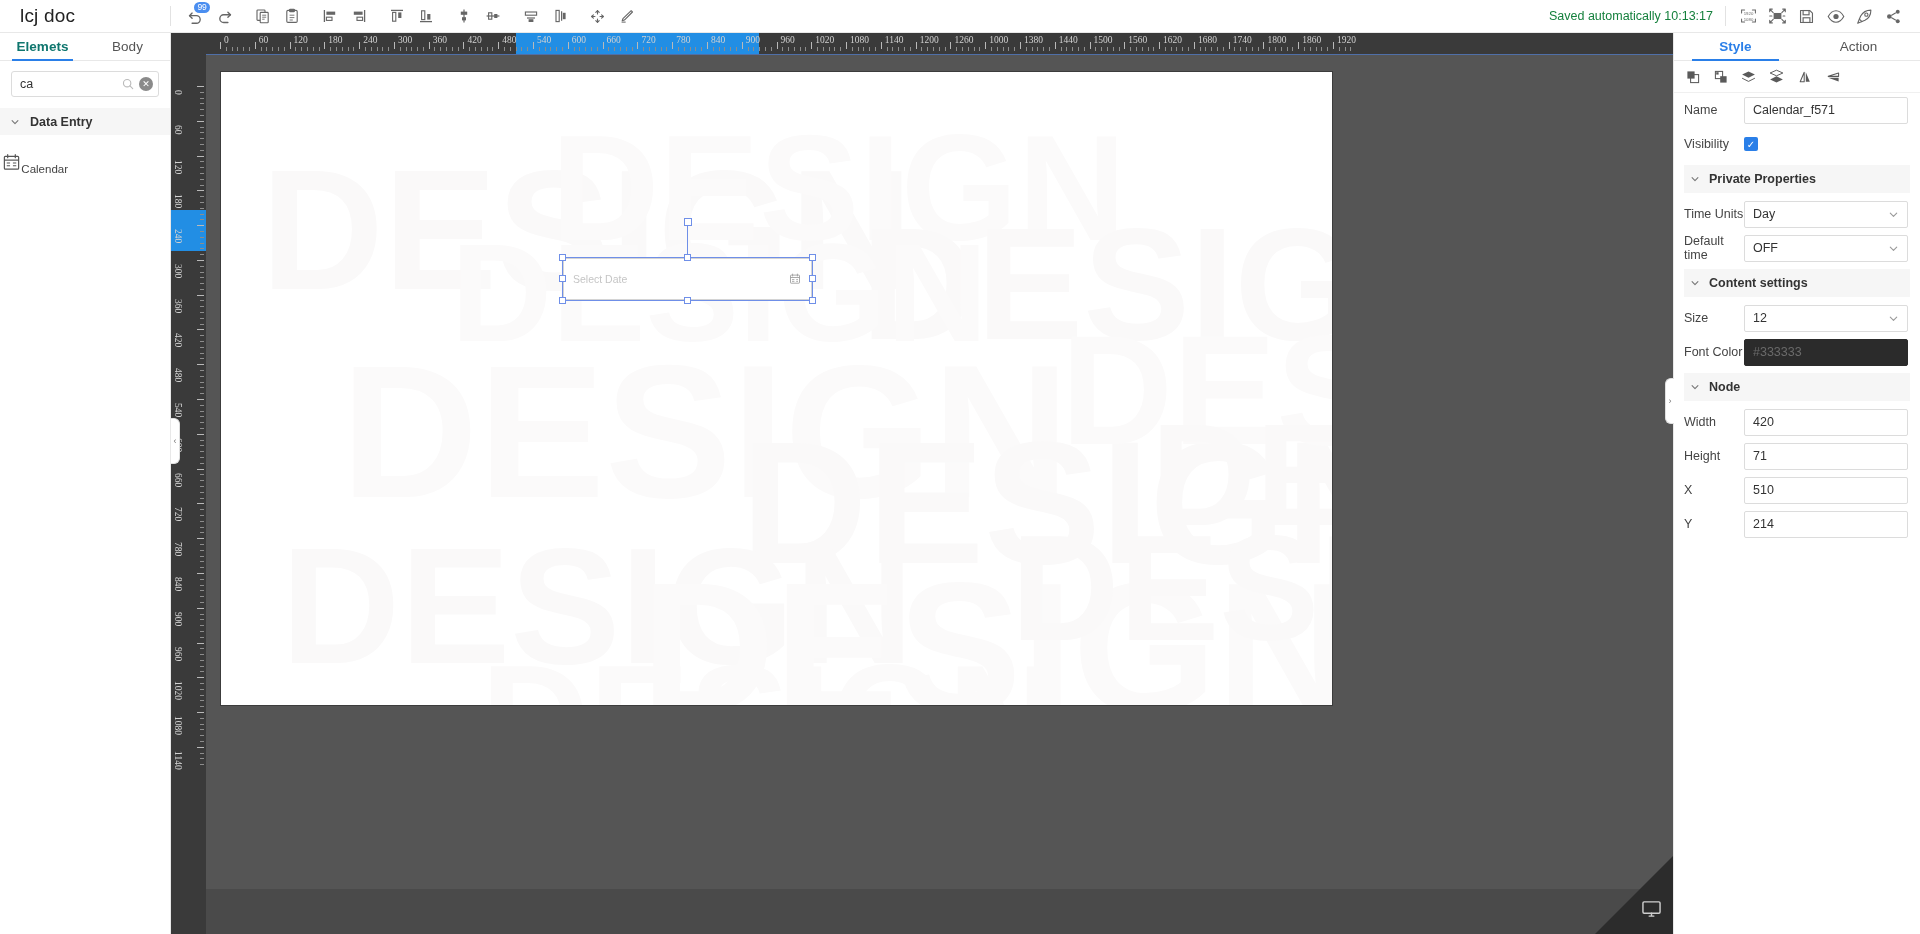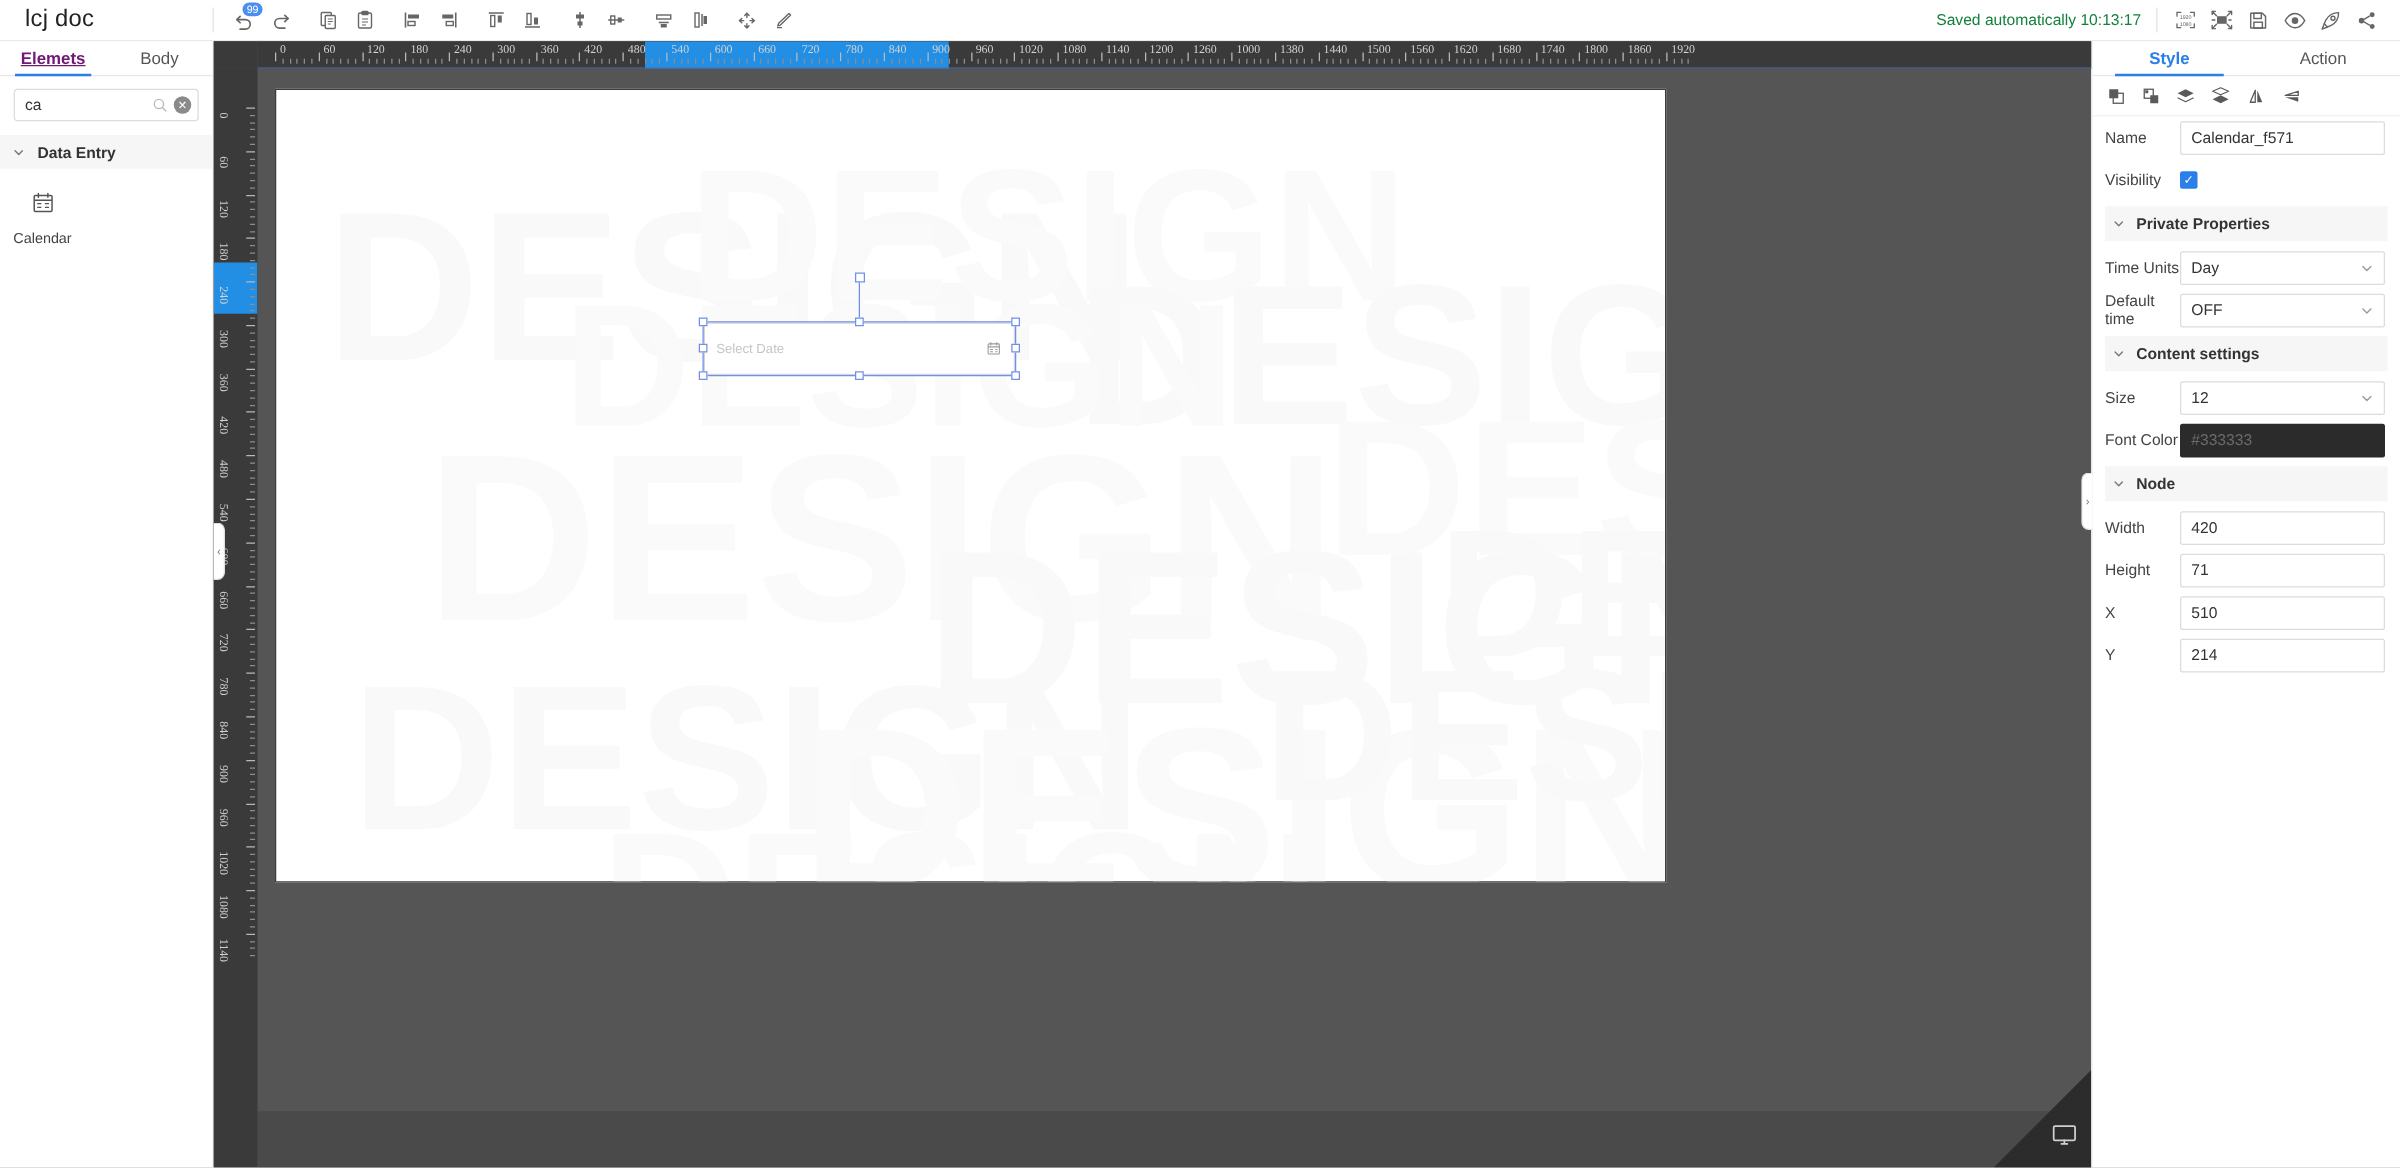--- a/index.html
+++ b/index.html
@@ -45,21 +45,21 @@
   
   #left {
     position: absolute; left: 0; top: 33px; width: 171px; height: 901px;
     background: #fff; border-right: 1px solid #e8e8e8;
   }
   #left-tabs { display: flex; height: 28px; border-bottom: 1px solid #e8e8e8; }
   .ltab {
     flex: 1; display: flex; align-items: center; justify-content: center;
     font-size: 13.5px; color: #555; cursor: pointer; position: relative;
   }
-  .ltab.active { color: #701a75; font-weight: bold; text-decoration: underline; }
+  .ltab.active { color: #0f766e; font-weight: bold; }
   .ltab.active::after {
     content: ''; position: absolute; bottom: -1px; left: 12px; right: 12px;
     height: 2px; background: #2a7fe8;
   }
   #search-wrap { padding: 10px 11px 0 11px; }
   #search-box {
     height: 26px; border: 1px solid #dcdcdc; border-radius: 3px;
     display: flex; align-items: center; padding: 0 5px 0 8px; background: #fff;
   }
   #search-input {
@@ -73,22 +73,22 @@
     color: #fff; font-size: 9px; cursor: pointer; flex-shrink: 0;
   }
   #cat-header {
     margin-top: 11px; height: 27px; background: #f6f6f6;
     display: flex; align-items: center; padding-left: 10px;
     font-size: 12.5px; color: #333; font-weight: bold; cursor: pointer;
   }
   #cat-header .chev { color: #777; margin-right: 10px; font-weight: normal; display:flex; }
   #comp-grid { padding: 14px 0 0 0; display: flex; flex-wrap: wrap; }
   .comp-item {
-    width: 68px; display: flex; flex-direction: column; align-items: center;
-    cursor: pointer; padding-top: 4px;
+    width: 68px; display: flex; flex-direction: row; align-items: center;
+    cursor: pointer; padding-top: 4px; justify-content: flex-end;
   }
   .comp-icon { color: #555; margin-bottom: 8px; }
   .comp-label { font-size: 11.5px; color: #444; }
 
   
   #left-collapse {
     position: absolute; left: 171px; top: 418px; width: 9px; height: 46px;
     background: #fff; border: 1px solid #e0e0e0; border-left: none;
     border-radius: 0 6px 6px 0; display: flex; align-items: center;
     justify-content: center; color: #777; font-size: 9px; cursor: pointer; z-index: 40;

